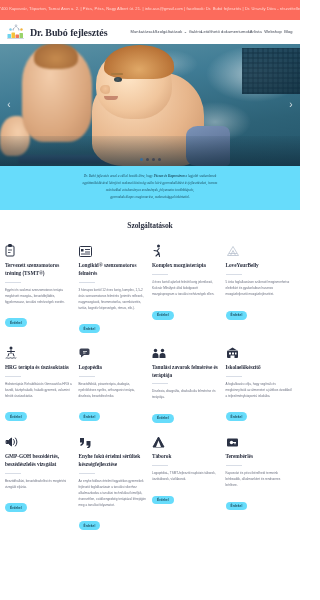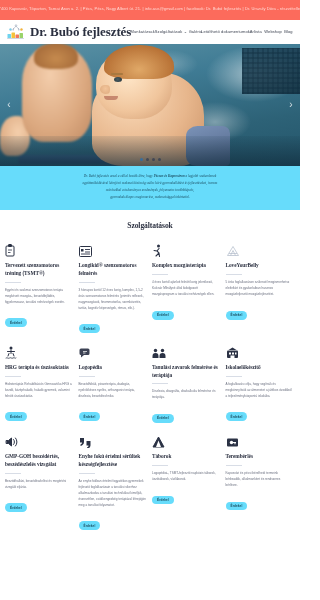--- a/index.html
+++ b/index.html
@@ -36,21 +36,21 @@
     background: #ffffff;
     display: flex;
     align-items: center;
     padding: 0 6px;
   }
   .brand { display: flex; align-items: center; gap: 4px; }
   .logo { width: 20px; height: 17px; position: relative; flex: none; }
   .brand-name {
     font-family: "Liberation Serif", serif;
     font-weight: bold;
-    font-size: 13px;
+    font-size: 10px;
     color: #2b3040;
     white-space: nowrap;
     letter-spacing: -.1px;
   }
   .nav {
     margin-left: auto;
     display: flex;
     align-items: center;
     gap: 5.5px;
     padding-right: 2px;

